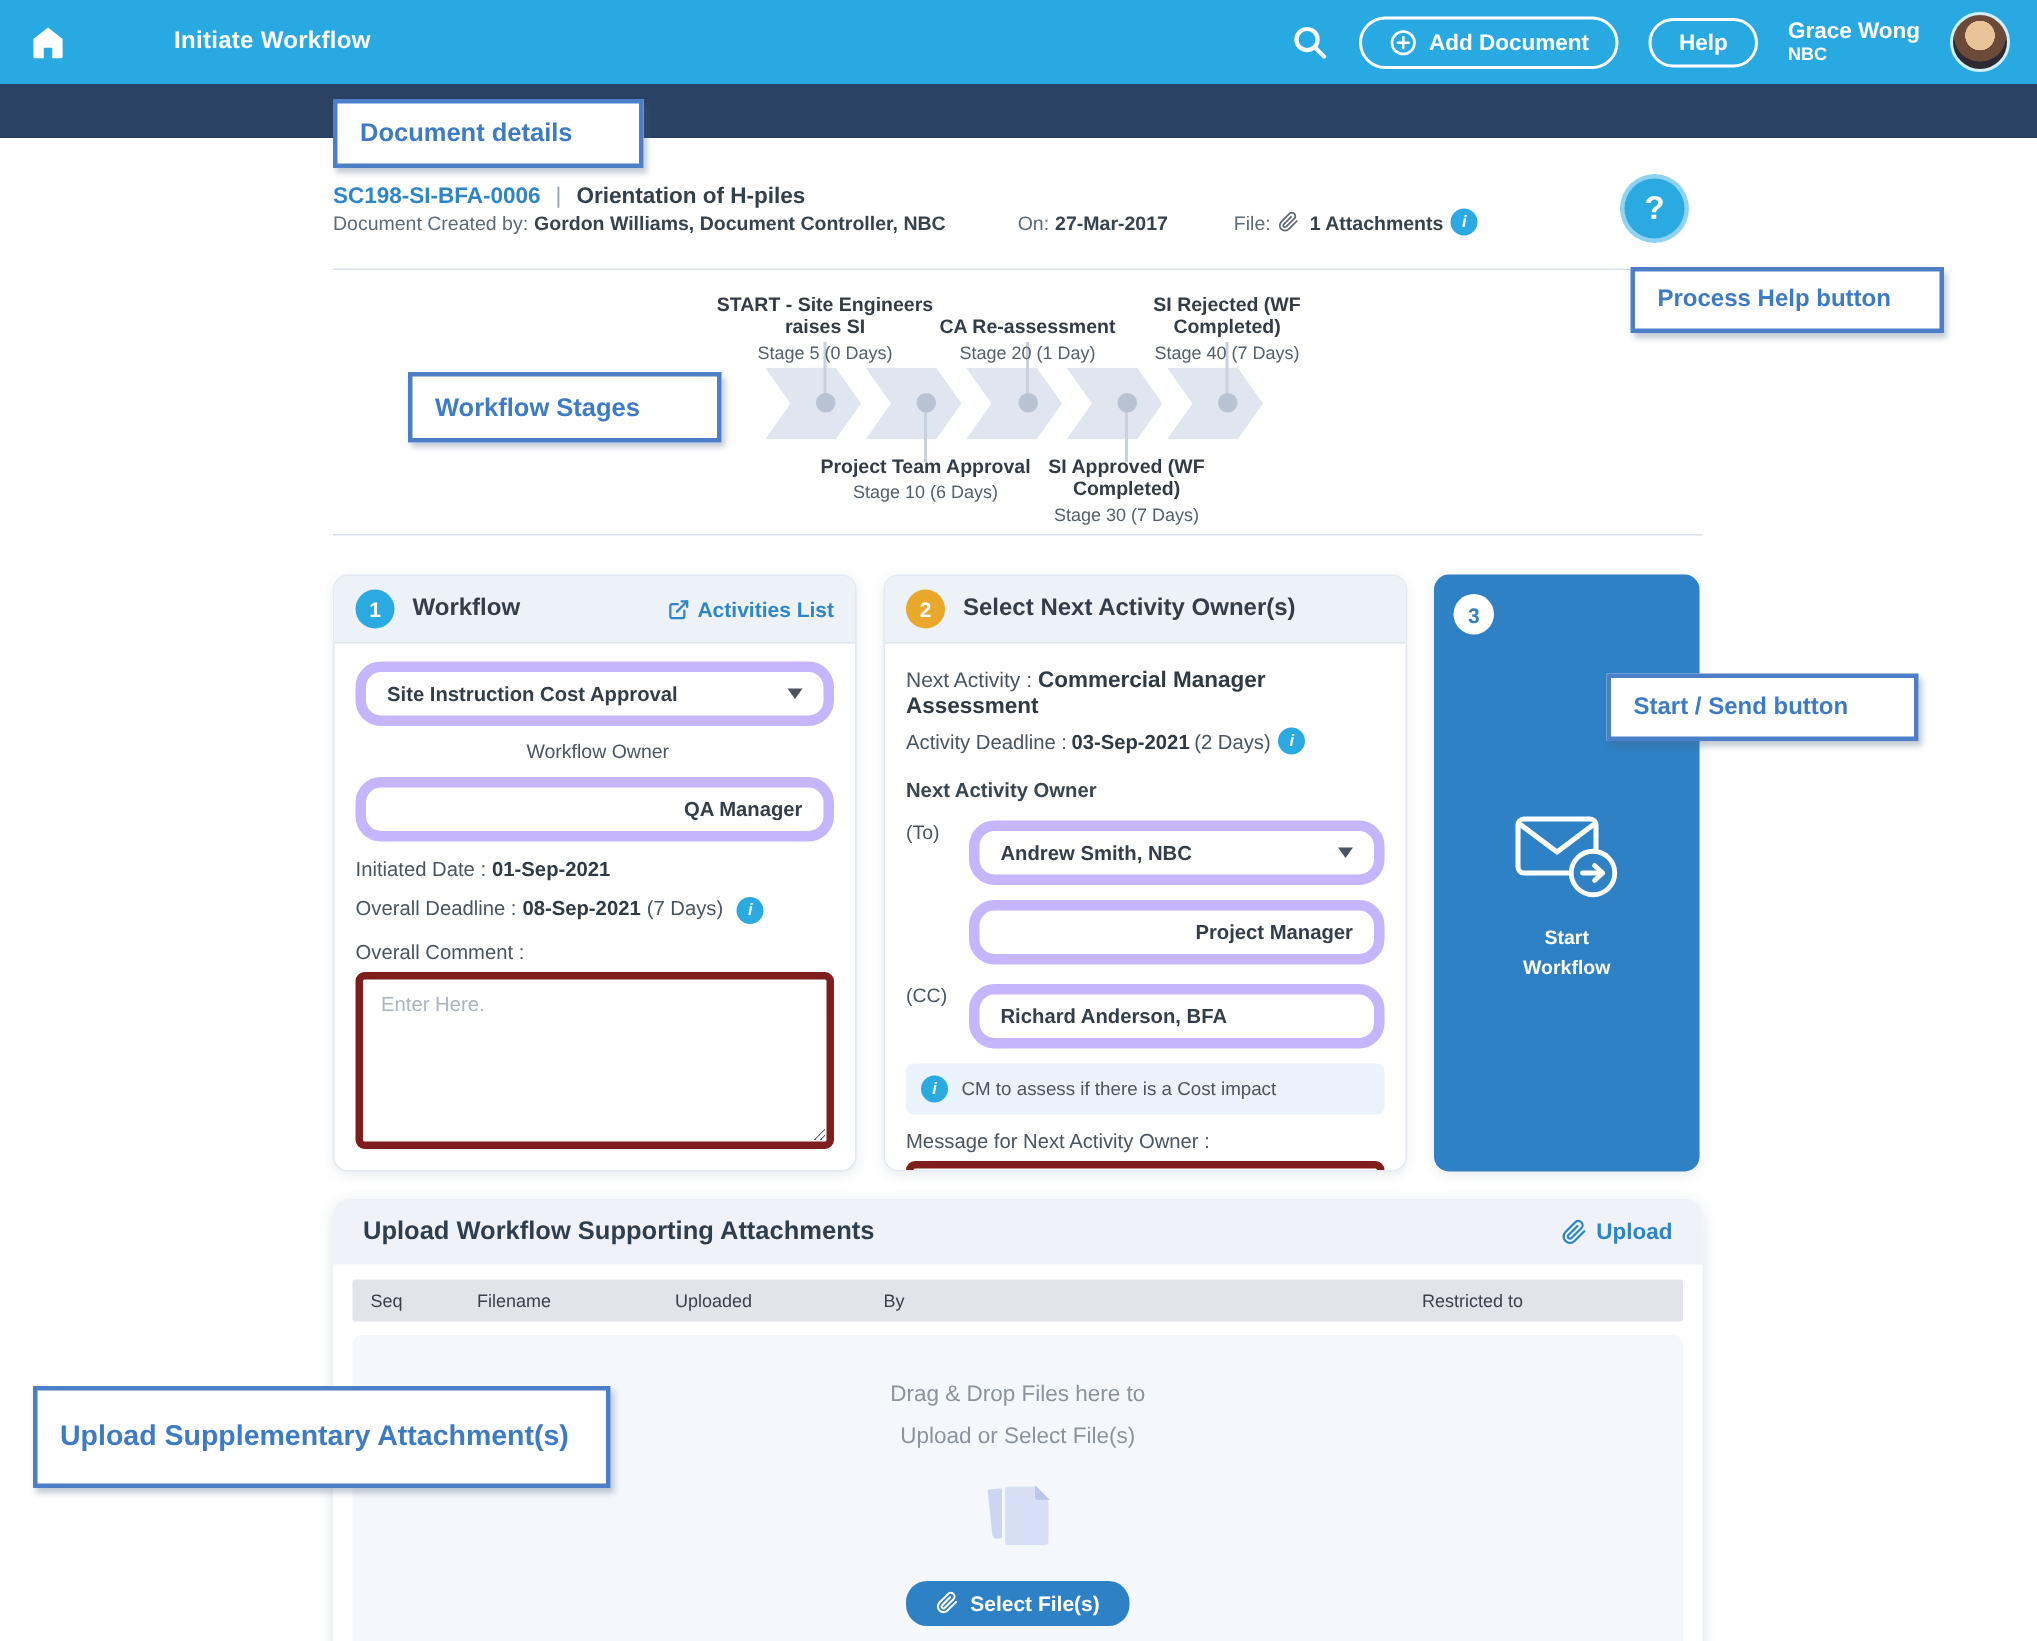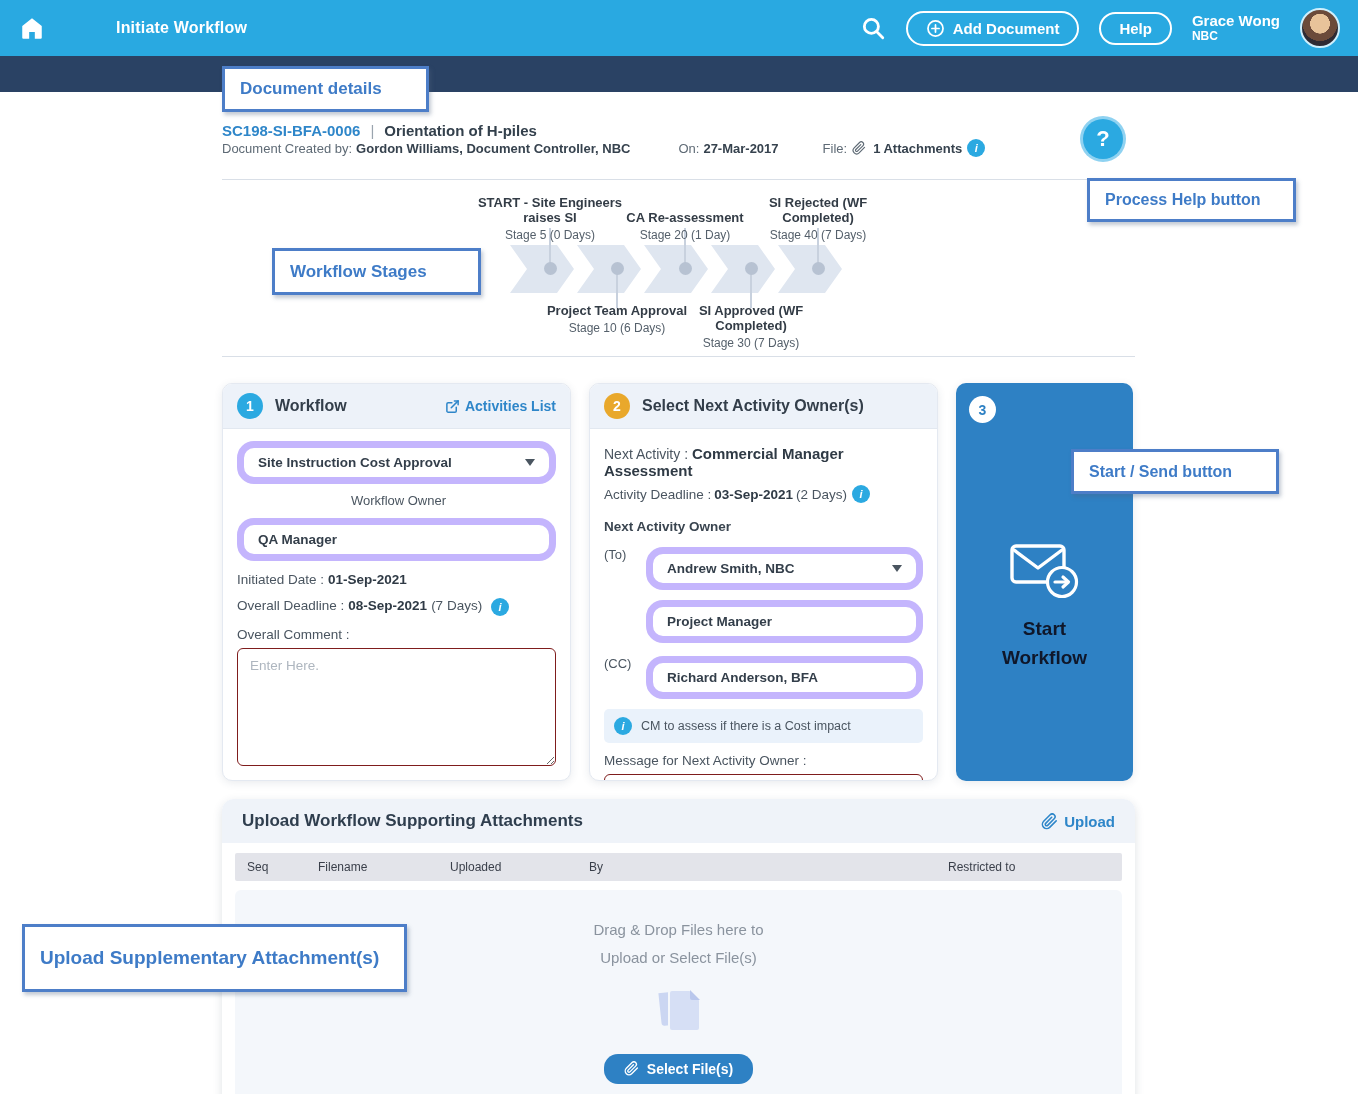--- a/index.html
+++ b/index.html
@@ -68,27 +68,27 @@
     align-items:center; gap:5px; cursor:pointer; }
   .panel-body { padding:12px 14px; }
 
   .pill-select, .pill-input { width:100%; border:7px solid #c4b5fd; border-radius:17px;
     background:#fff; padding:7px 14px; font-size:13.5px; color:#333E4A; font-weight:bold;
     display:flex; align-items:center; min-height:33px; font-family:"Liberation Sans", sans-serif; }
   .pill-select { justify-content:space-between; cursor:pointer; }
   .caret { width:0; height:0; border-left:5px solid transparent; border-right:5px solid transparent;
     border-top:7px solid #4A5560; }
   .fld-label { font-size:13px; color:#4A5560; margin:9px 0 5px 4px;text-align:center; }
-  .mt10 { margin-top:10px; }
+  .mt10 { margin-top:10px;text-align:right; }
   .meta-line { font-size:13.5px; color:#4A5560; margin-top:11px; display:flex; align-items:flex-start; gap:4px; }
   .meta-line b { color:#2F3A45; }
   .info-ic { width:18px; height:18px; border-radius:50%; background:#2BA9E1; color:#fff;
     font-size:11px; font-weight:bold; font-style:italic; display:inline-flex; align-items:center;
     justify-content:center; margin-left:5px; flex:none; }
-  textarea { width:100%; border:1px solid #7f1d1d; border-radius:6px; padding:9px 12px;
+  textarea { width:100%; border:5px solid #7f1d1d; border-radius:6px; padding:9px 12px;
     font-size:13.5px; color:#333; font-family:"Liberation Sans", sans-serif; resize:both; }
   textarea::placeholder { color:#AEB6BF; }
   .ta-comment { height:118px; margin-top:6px; }
   .ta-message { height:96px; margin-top:6px; }
 
   .na-line { font-size:14px; color:#4A5560; margin-top:4px; }
   .na-line b { color:#2F3A45; font-size:15px; }
   .dl-line { font-size:13.5px; color:#4A5560; margin-top:6px; display:flex; align-items:center; }
   .dl-line b { color:#2F3A45; margin:0 3px; }
   .owner-label { font-size:13.5px; color:#3A4550; font-weight:bold; margin-top:16px; }
@@ -99,21 +99,21 @@
     display:flex; align-items:flex-start; gap:9px; font-size:12.5px; color:#4A5560; }
   .msg-label { font-size:13.5px; color:#4A5560; margin-top:10px; }
 
   .panel-3 { width:177px; background:#2E81C4; border:none; position:relative;
     display:flex; flex-direction:column; align-items:center; }
   .step-white { position:absolute; left:13px; top:13px; width:27px; height:27px; border-radius:50%;
     background:#fff; color:#2E81C4; font-weight:bold; font-size:14px;
     display:flex; align-items:center; justify-content:center; }
   .start-wrap { margin-top:158px; display:flex; flex-direction:column; align-items:center; gap:14px;
     cursor:pointer; }
-  .start-text { color:#0f172a; font-size:19px; font-weight:bold; text-align:center; line-height:1.5; }
+  .start-text { color:#ffffff; font-size:13px; font-weight:bold; text-align:center; line-height:1.5; }
 
   
   .upload-card { margin-top:18px; background:#fff; border-radius:12px;
     box-shadow:0 3px 10px rgba(40,60,90,.15); overflow:hidden; padding-bottom:16px; }
   .upload-head { background:#EFF3F9; padding:12px 20px; display:flex; align-items:center; }
   .upload-title { font-size:17px; font-weight:bold; color:#2F3E4E; flex:1; }
   .upload-link { color:#2E86C9; font-weight:bold; font-size:15px; display:flex; align-items:center;
     gap:6px; cursor:pointer; }
   .tbl-head { margin:10px 13px 0; background:#E3E4EA; border-radius:2px; display:flex;
     padding:7px 0; font-size:12px; color:#3A3F4A; }

